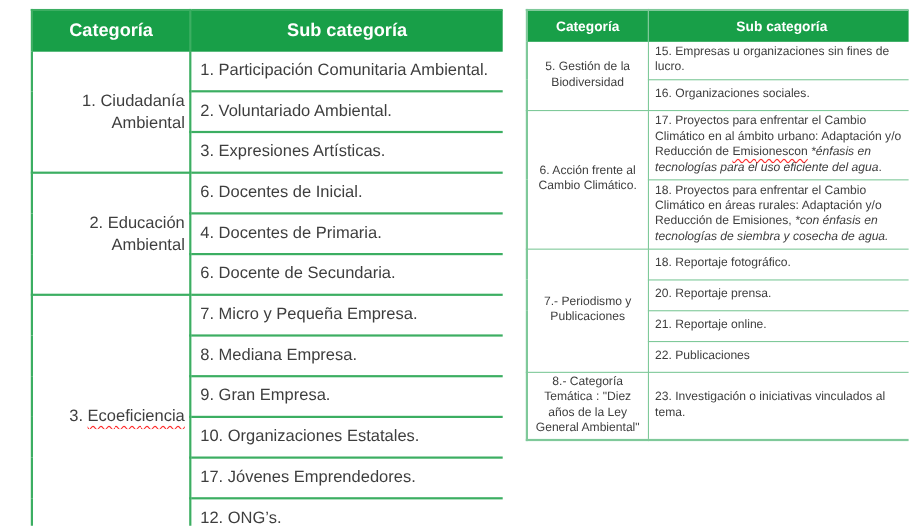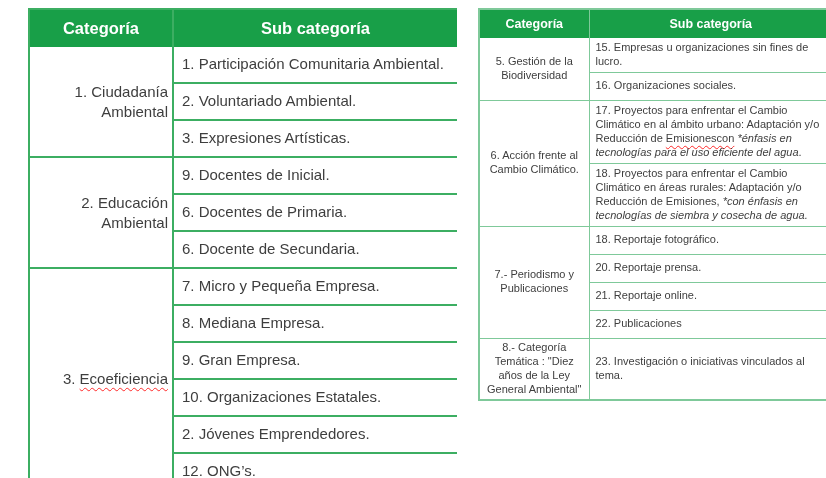--- a/index.html
+++ b/index.html
@@ -93,43 +93,43 @@
           <td class="sub"><span>1. Participación Comunitaria Ambiental.</span></td>
         </tr>
         <tr>
           <td class="sub"><span>2. Voluntariado Ambiental.</span></td>
         </tr>
         <tr>
           <td class="sub"><span>3. Expresiones Artísticas.</span></td>
         </tr>
         <tr>
           <td class="cat" rowspan="3"><span>2. Educación Ambiental</span></td>
-          <td class="sub"><span>9. Docentes de Inicial.</span></td>
+          <td class="sub"><span>6. Docentes de Inicial.</span></td>
         </tr>
         <tr>
-          <td class="sub"><span>6. Docentes de Primaria.</span></td>
+          <td class="sub"><span>4. Docentes de Primaria.</span></td>
         </tr>
         <tr>
           <td class="sub"><span>6. Docente de Secundaria.</span></td>
         </tr>
         <tr>
           <td class="cat" rowspan="6"><span>3. </span><span class="sp">Ecoeficiencia</span></td>
           <td class="sub"><span>7. Micro y Pequeña Empresa.</span></td>
         </tr>
         <tr>
           <td class="sub"><span>8. Mediana Empresa.</span></td>
         </tr>
         <tr>
           <td class="sub"><span>9. Gran Empresa.</span></td>
         </tr>
         <tr>
           <td class="sub"><span>10. Organizaciones Estatales.</span></td>
         </tr>
         <tr>
-          <td class="sub"><span>2. Jóvenes Emprendedores.</span></td>
+          <td class="sub"><span>17. Jóvenes Emprendedores.</span></td>
         </tr>
         <tr>
           <td class="sub"><span>12. </span><span class="sp">ONG’s</span><span>.</span></td>
         </tr>
       </tbody>
   </table>
 </div>
 
 <div class="wrap" id="right-wrap">
   <table id="right-table">

